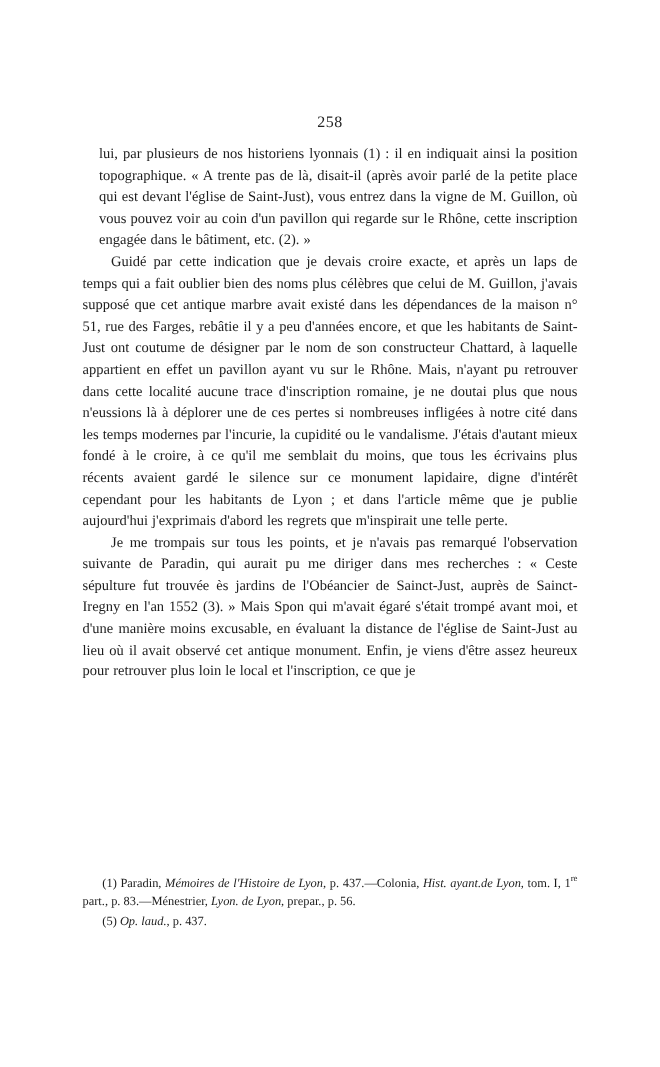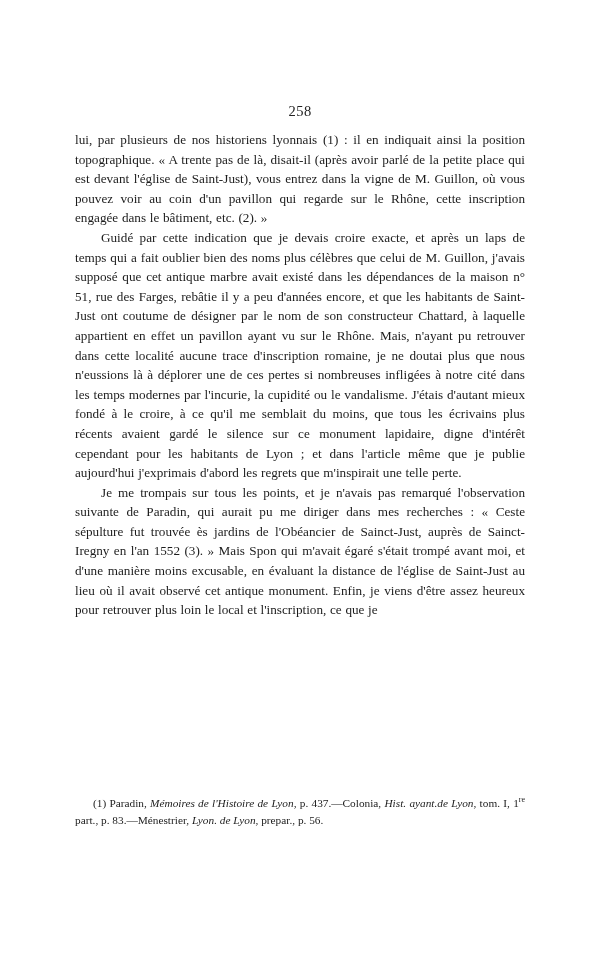--- a/index.html
+++ b/index.html
@@ -43,20 +43,21 @@
     text-align: justify;
     text-justify: inter-word;
     font-size: 13.2px;
     line-height: 19.6px;
     text-indent: 26px;
     color: #1c1c1c;
     word-spacing: 0.4px;
   }
   p.para.first {
     text-indent: 0;
+    margin-left: 15px;
   }
   .footnotes {
     position: absolute;
     left: 75px;
     width: 450px;
     top: 795px;
     border-top: none;
   }
   p.footnote {
     margin: 0;
@@ -87,15 +88,16 @@
   <div class="page-number">258</div>
 
   <div class="body-text">
     <p class="para first">lui, par plusieurs de nos historiens lyonnais (1) : il en indiquait ainsi la position topographique.  « A trente pas de là, disait-il (après avoir parlé de la petite place qui est devant l'église de Saint-Just), vous entrez dans la vigne de M. Guillon, où vous pouvez voir au coin d'un pavillon qui regarde sur le Rhône, cette inscription engagée dans le bâtiment, etc. (2). »</p>
     <p class="para">Guidé par cette indication que je devais croire exacte, et après un laps de temps qui a fait oublier bien des noms plus célèbres que celui de M. Guillon, j'avais supposé que cet antique marbre avait existé dans les dépendances de la maison n° 51, rue des Farges, rebâtie il y a peu d'années encore, et que les habitants de Saint-Just ont coutume de désigner par le nom de son constructeur Chattard, à laquelle appartient en effet un pavillon ayant vu sur le Rhône. Mais, n'ayant pu retrouver dans cette localité aucune trace d'inscription romaine, je ne doutai plus que nous n'eussions là à déplorer une de ces pertes si nombreuses infligées à notre cité dans les temps modernes par l'incurie, la cupidité ou le vandalisme. J'étais d'autant mieux fondé à le croire, à ce qu'il me semblait du moins, que tous les écrivains plus récents avaient gardé le silence sur ce monument lapidaire, digne d'intérêt cependant pour les habitants de Lyon ; et dans l'article même que je publie aujourd'hui j'exprimais d'abord les regrets que m'inspirait une telle perte.</p>
     <p class="para">Je me trompais sur tous les points, et je n'avais pas remarqué l'observation suivante de Paradin, qui aurait pu me diriger dans mes recherches :  « Ceste sépulture fut trouvée ès jardins de l'Obéancier de Sainct-Just, auprès de Sainct-Iregny en l'an 1552 (3). » Mais Spon qui m'avait égaré s'était trompé avant moi, et d'une manière moins excusable, en évaluant la distance de l'église de Saint-Just au lieu où il avait observé cet antique monument.  Enfin, je viens d'être assez heureux pour retrouver plus loin le local et l'inscription, ce que je</p>
   </div>
 
   <div class="footnotes">
     <p class="footnote"><span>(1) Paradin, </span><span class="it">Mémoires de l'Histoire de Lyon</span><span>, p. 437.—Colonia, </span><span class="it">Hist. ayant.</span><span class="it">de Lyon</span><span>, tom. I, 1</span><span class="sup">re</span><span> part., p. 83.—Ménestrier, </span><span class="it">Lyon. de Lyon</span><span>, prepar., p. 56.</span></p>
+    <p class="footnote tight"><span>(5) </span><span class="it">Op. laud.</span><span>, p. 437.</span></p>
   </div>
 
 </div>
 
 </body></html>

